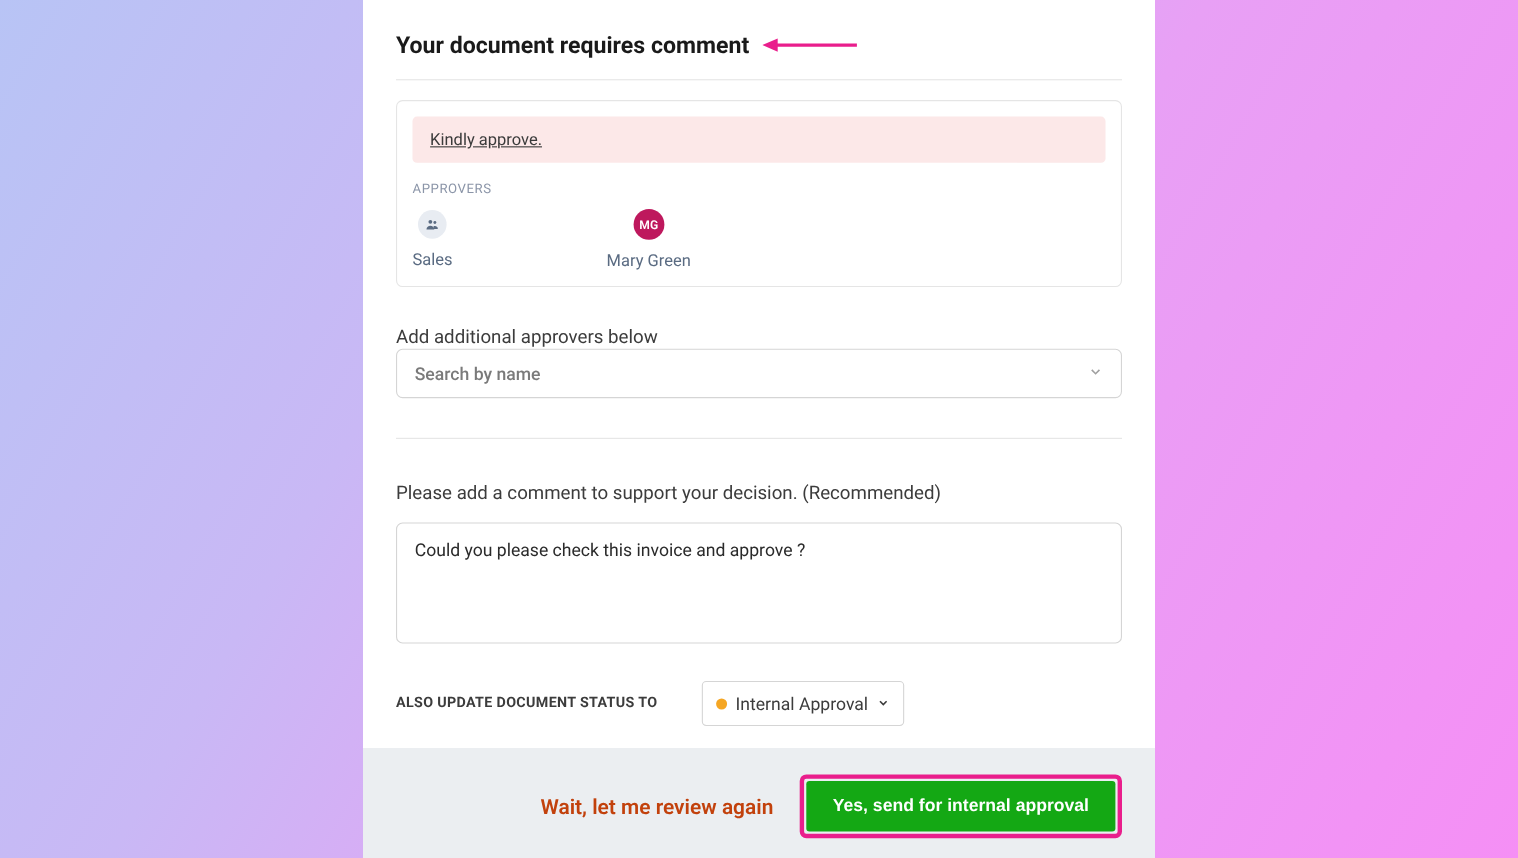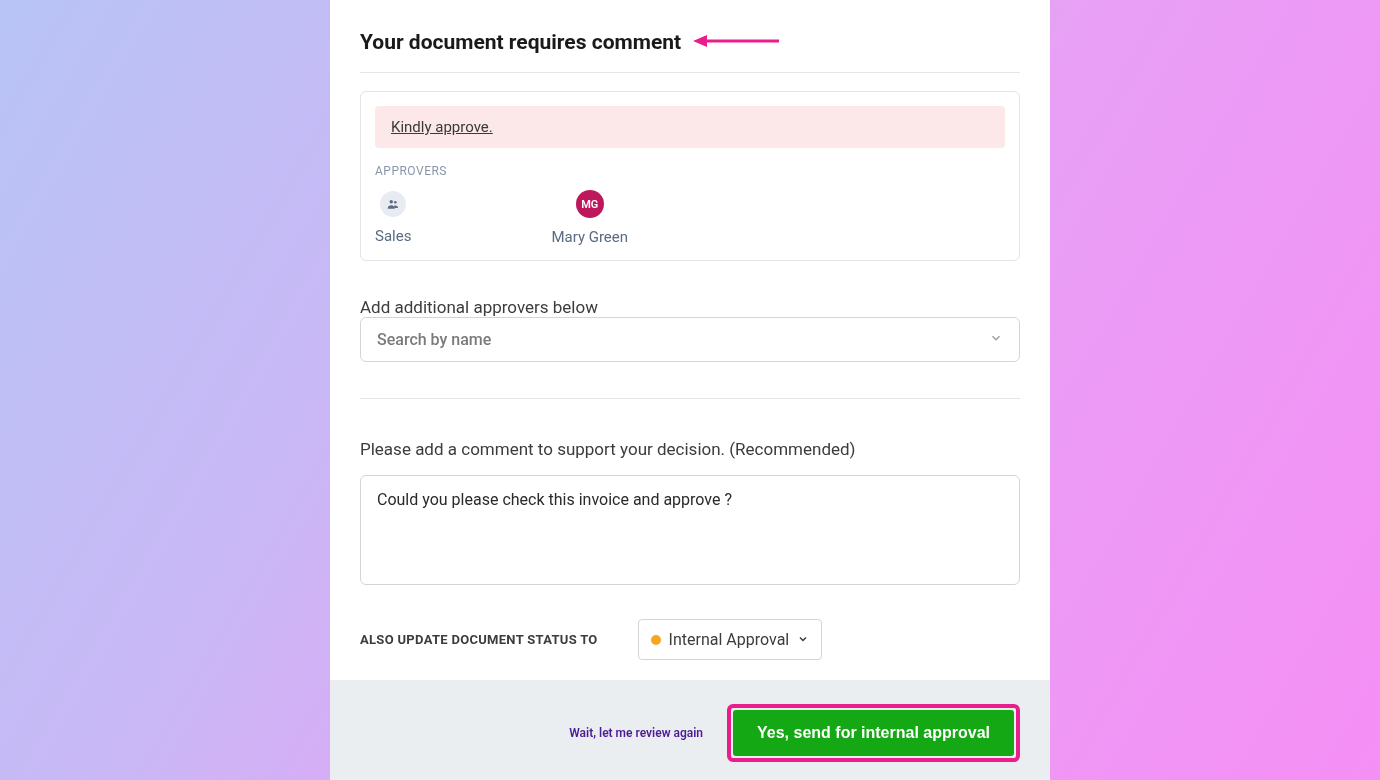--- a/index.html
+++ b/index.html
@@ -183,22 +183,22 @@
     }
     .footer {
       background: #ebeef1;
       padding: 24px 30px;
       display: flex;
       justify-content: flex-end;
       align-items: center;
       gap: 24px;
     }
     .cancel-link {
-      color: #4c1d95;
-      font-size: 12px;
+      color: #c2410c;
+      font-size: 19px;
       font-weight: 600;
       cursor: pointer;
     }
     .primary-wrap {
       border: 4px solid #e91e8c;
       border-radius: 6px;
       padding: 2px;
     }
     .primary-btn {
       background: #14a814;

